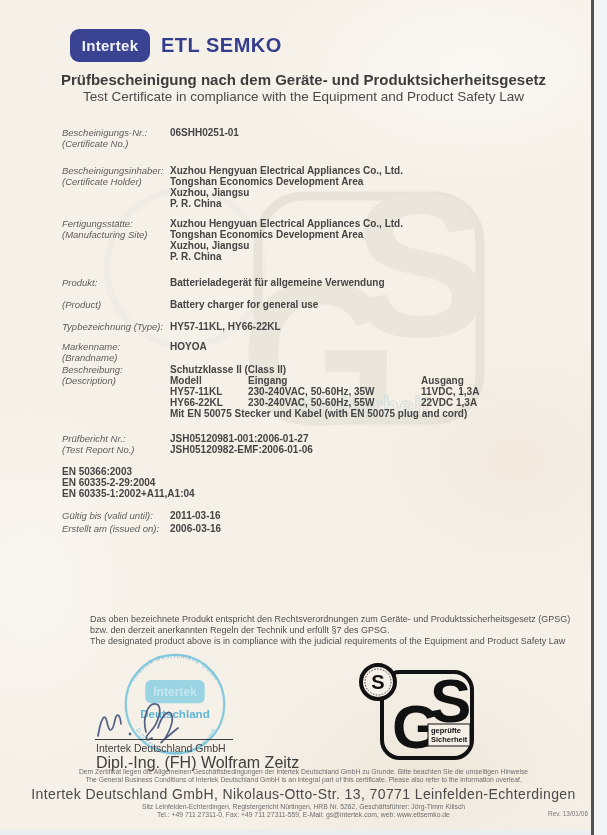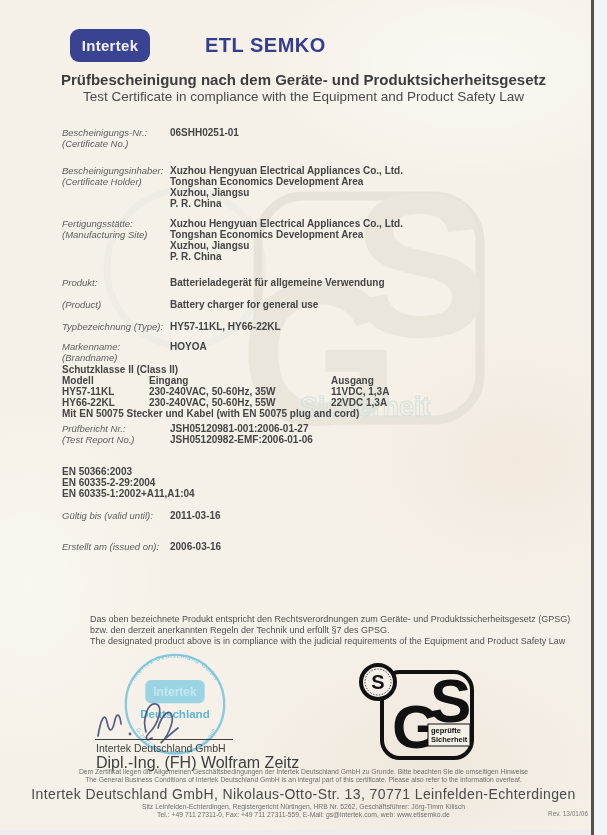--- a/index.html
+++ b/index.html
@@ -12,28 +12,28 @@
       radial-gradient(ellipse 200px 260px at 5% 70%, rgba(255,255,255,.4), transparent 70%);
     font-family:"Liberation Sans", sans-serif;color:#474747;}
   .abs{position:absolute;}
   
   .edge-right{right:0;top:0;width:13px;height:835px;background:#f3f4f8;border-left:3px solid #55514e;}
   .edge-bottom{left:0;bottom:0;width:594px;height:5px;background:#ecedf1;}
   
   .logo-box{left:70px;top:29px;width:80px;height:33px;background:#3a4392;border-radius:9px;
     display:flex;align-items:center;justify-content:center;}
   .logo-box span{color:#f2f3fa;font-size:15px;font-weight:bold;letter-spacing:.3px;}
-  .brand-name{left:161px;top:34px;font-size:20px;font-weight:bold;color:#353e8d;letter-spacing:.5px;margin-left:44px;}
+  .brand-name{left:161px;top:34px;font-size:20px;font-weight:bold;color:#353e8d;letter-spacing:.5px;}
   .title-de{left:0;top:71px;width:607px;text-align:center;font-size:15px;font-weight:bold;color:#3d3d3d;}
   .title-en{left:0;top:89px;width:607px;text-align:center;font-size:13.5px;color:#4a4a4a;}
   
   .frow{left:62px;width:500px;display:flex;}
   .flabel{width:108px;flex:none;font-size:9.5px;font-style:italic;color:#5d5d5d;line-height:11px;}
   .fval{flex:1;font-size:10px;font-weight:bold;color:#454545;line-height:11px;}
-  .desc-grid{display:grid;grid-template-columns:70px 165px auto;column-gap:17px;}
+  .desc-grid{display:grid;grid-template-columns:70px 165px auto;column-gap:8px;}
   
   .para{left:62px;top:614px;width:510px;font-size:9px;color:#4f4f4f;line-height:10.8px;margin-left:28px;}
   
   .stamp-svg{left:110px;top:650px;}
   .sig-svg{left:88px;top:698px;}
   .sig-line{left:95px;top:739px;width:138px;height:1px;background:#3c3c3c;}
   .sig-company{left:96px;top:742px;font-size:10.5px;color:#3e3e3e;}
   .sig-name{left:96px;top:754px;font-size:16px;color:#3e3e3e;}
   
   .foot-terms1{left:0;top:768px;width:607px;text-align:center;font-size:6.8px;color:#6e6e6e;}
@@ -114,38 +114,42 @@
 
   <div class="abs frow" style="top:341px">
     <div class="flabel">
       <div>Markenname:</div>
       <div>(Brandname)</div>
     </div>
     <div class="fval">HOYOA</div>
   </div>
 
   <div class="abs frow" style="top:364px">
+    <div class="flabel">
+      <div>Beschreibung:</div>
+      <div>(Description)</div>
+    </div>
     <div class="fval">
       <div>Schutzklasse II (Class II)</div>
       <div class="desc-grid">
         <div>Modell</div>
         <div>Eingang</div>
         <div>Ausgang</div>
         <div>HY57-11KL</div>
         <div>230-240VAC, 50-60Hz, 35W</div>
         <div>11VDC, 1,3A</div>
         <div>HY66-22KL</div>
         <div>230-240VAC, 50-60Hz, 55W</div>
         <div>22VDC 1,3A</div>
       </div>
       <div>Mit EN 50075 Stecker und Kabel (with EN 50075 plug and cord)</div>
     </div>
   </div>
 
-  <div class="abs frow" style="top:423px">
+  <div class="abs frow" style="top:433px">
     <div class="flabel">
       <div>Prüfbericht Nr.:</div>
       <div>(Test Report No.)</div>
     </div>
     <div class="fval">
       <div>JSH05120981-001:2006-01-27</div>
       <div>JSH05120982-EMF:2006-01-06</div>
     </div>
   </div>
 
@@ -154,21 +158,21 @@
       <div>EN 50366:2003</div>
       <div>EN 60335-2-29:2004</div>
       <div>EN 60335-1:2002+A11,A1:04</div>
     </div>
   </div>
 
   <div class="abs frow" style="top:510px">
     <div class="flabel">Gültig bis (valid until):</div>
     <div class="fval">2011-03-16</div>
   </div>
-  <div class="abs frow" style="top:541px">
+  <div class="abs frow" style="top:523px">
     <div class="flabel">Erstellt am (issued on):</div>
     <div class="fval">2006-03-16</div>
   </div>
 
   <div class="abs para">
     <div>Das oben bezeichnete Produkt entspricht den Rechtsverordnungen zum Geräte- und Produktssicherheitsgesetz (GPSG)</div>
     <div>bzw. den derzeit anerkannten Regeln der Technik und erfüllt §7 des GPSG.</div>
     <div>The designated product above is in compliance with the judicial requirements of the Equipment and Product Safety Law</div>
   </div>
 

